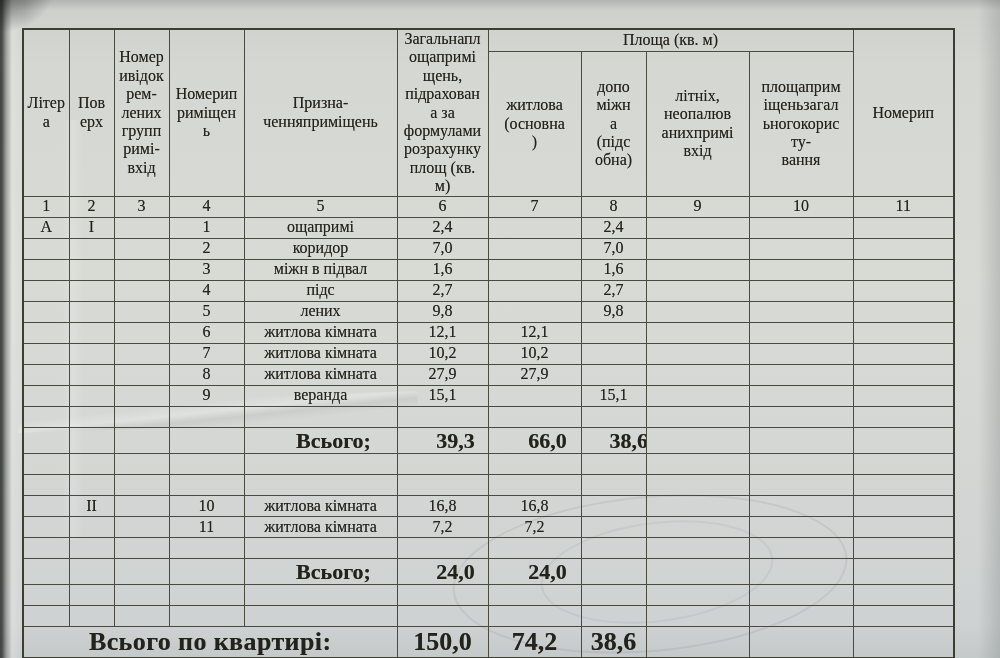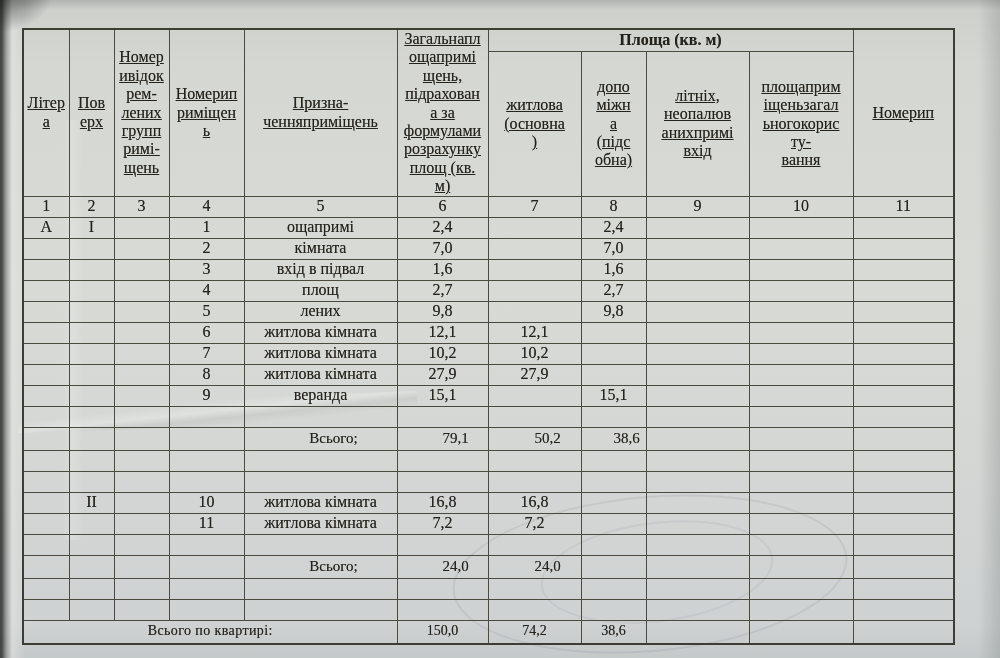--- a/index.html
+++ b/index.html
@@ -30,28 +30,28 @@
     border-collapse:collapse;table-layout:fixed;
     border:2px solid #3e3d33;
   }
   table.doc td{
     border:1px solid #4b4a3f;
     text-align:center;vertical-align:middle;
     padding:0 2px;overflow:hidden;
     font-size:16px;line-height:1.15;
     text-shadow:0 0 0.6px rgba(45,44,35,0.55);
   }
-  .hc{font-size:15px;line-height:1.16;vertical-align:top;padding-top:3px;white-space:pre-line;text-decoration:underline;}
+  .hc{font-size:15px;line-height:1.16;vertical-align:top;padding-top:3px;white-space:pre-line;}
   .hc6{font-size:14px;line-height:1.18;}
-  .areaband{font-size:15px;height:19px;vertical-align:middle;font-weight:bold;}
+  .areaband{font-size:15px;height:19px;vertical-align:middle;}
   .h2row td{height:130px;}
   .numrow td{height:20px;font-size:15px;}
   tr.r td{height:20px;}
-  tr.total td{height:22px;font-weight:normal;font-size:15px;padding-left:28px;}
-  tr.grand td{height:22px;font-weight:normal;font-size:14px;}
+  tr.total td{height:22px;font-weight:bold;font-size:22px;padding-left:28px;}
+  tr.grand td{height:22px;font-weight:bold;font-size:26px;}
   .grand-label{text-align:right;padding-right:7px;letter-spacing:0.4px;}
 </style>
 </head>
 <body>
 
 <div class="photo">
   <div class="crease crease1"></div>
   <div class="crease crease2"></div>
   <div class="stamp stamp1"></div>
   <div class="stamp stamp2"></div>
@@ -75,21 +75,21 @@
       <td rowspan="2" class="hc">Літер
 а</td>
       <td rowspan="2" class="hc">Пов
 ерх</td>
       <td rowspan="2" class="hc">Номер
 ивідок
 рем-
 лених
 групп
 римі-
-щень</td>
+вхід</td>
       <td rowspan="2" class="hc">Номерип
 риміщен
 ь</td>
       <td rowspan="2" class="hc">Призна-
 ченняприміщень</td>
       <td rowspan="2" class="hc hc6">Загальнапл
 ощапримі
 щень,
 підрахован
 а за
@@ -144,47 +144,47 @@
       <td>2,4</td>
       <td></td>
       <td></td>
       <td></td>
     </tr>
     <tr class="r">
       <td></td>
       <td></td>
       <td></td>
       <td>2</td>
-      <td>кімната</td>
+      <td>коридор</td>
       <td>7,0</td>
       <td></td>
       <td>7,0</td>
       <td></td>
       <td></td>
       <td></td>
     </tr>
     <tr class="r">
       <td></td>
       <td></td>
       <td></td>
       <td>3</td>
-      <td>вхід в підвал</td>
+      <td>міжн в підвал</td>
       <td>1,6</td>
       <td></td>
       <td>1,6</td>
       <td></td>
       <td></td>
       <td></td>
     </tr>
     <tr class="r">
       <td></td>
       <td></td>
       <td></td>
       <td>4</td>
-      <td>площ</td>
+      <td>підс</td>
       <td>2,7</td>
       <td></td>
       <td>2,7</td>
       <td></td>
       <td></td>
       <td></td>
     </tr>
     <tr class="r">
       <td></td>
       <td></td>
@@ -262,22 +262,22 @@
           <td></td>
           <td></td>
           <td></td>
     </tr>
     <tr class="total">
       <td></td>
       <td></td>
       <td></td>
       <td></td>
       <td>Всього;</td>
-      <td>79,1</td>
-      <td>50,2</td>
+      <td>39,3</td>
+      <td>66,0</td>
       <td>38,6</td>
       <td></td>
       <td></td>
       <td></td>
     </tr>
     <tr class="r">
       <td></td>
           <td></td>
           <td></td>
           <td></td>

